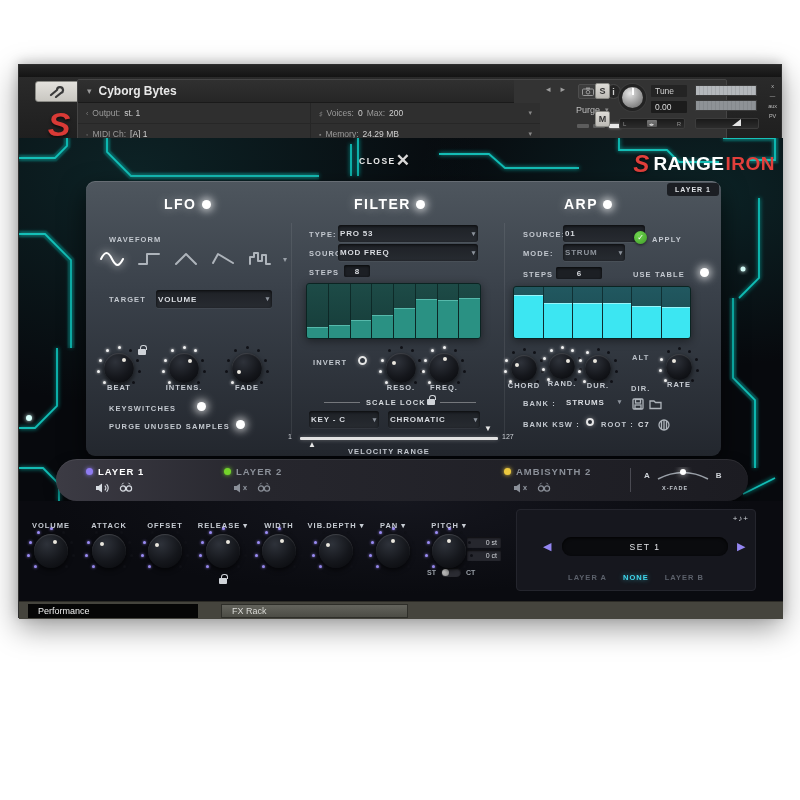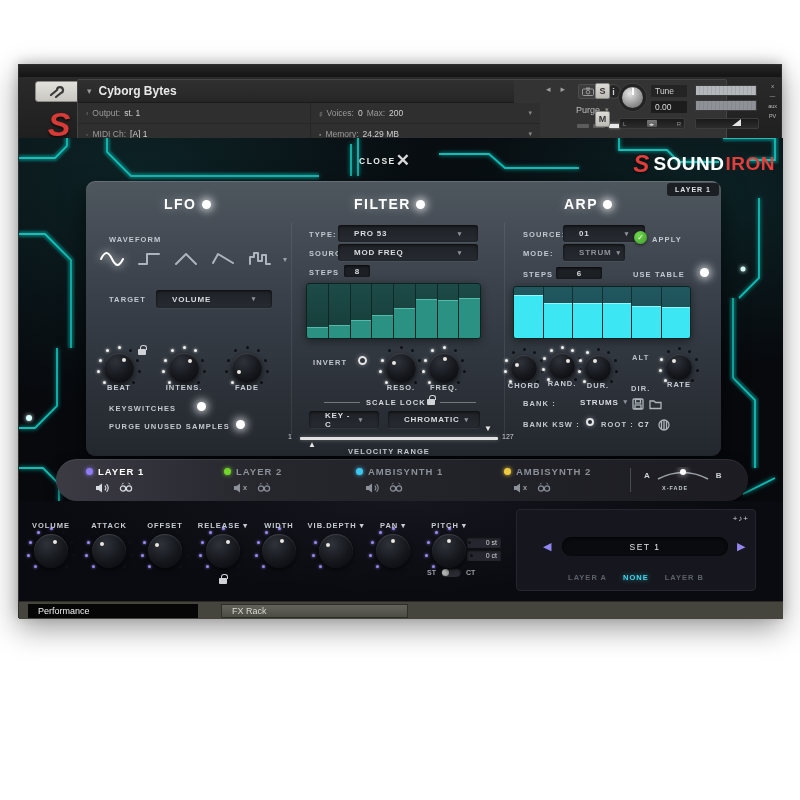--- a/index.html
+++ b/index.html
@@ -50,21 +50,21 @@
   .brand .mark{color:#e23f3b;font-weight:bold;font-style:italic;font-size:24px;text-shadow:0 1px 3px rgba(0,0,0,.7)}
   .brand .b1{color:#fff;font-weight:bold;font-size:19px;letter-spacing:.5px}
   .brand .b2{color:#e23f3b;font-weight:bold;font-size:19px;letter-spacing:.5px;margin-left:-3px}
   .popup{position:absolute;left:67px;top:43px;width:635px;height:275px;z-index:2;border-radius:9px;background:linear-gradient(180deg,#4e565e 0%,#3a414a 40%,#23272e 100%);box-shadow:0 10px 26px rgba(0,0,0,.6),inset 0 1px 0 rgba(255,255,255,.14)}
   .badge{position:absolute;right:2px;top:2px;height:13px;padding:0 8px;background:#1b1e23;border-radius:3px;color:#dfe2e6;font-size:7px;font-weight:bold;letter-spacing:1px;display:flex;align-items:center}
   .pdivider{position:absolute;top:42px;height:212px;width:1px;background:rgba(255,255,255,.08)}
   .ptitle{position:absolute;font-size:14px;font-weight:bold;letter-spacing:1.5px;color:#fff;text-shadow:0 0 10px rgba(255,255,255,.45);display:flex;align-items:center;gap:5px}
   .glowdot{width:9px;height:9px;border-radius:50%;background:#fff;box-shadow:0 0 8px 2px rgba(255,255,255,.8)}
   .ringdot{width:9px;height:9px;border-radius:50%;border:2px solid #e6e6e6;box-shadow:0 0 5px rgba(255,255,255,.4)}
   .plabel{position:absolute;font-size:7.5px;font-weight:bold;letter-spacing:1.1px;color:#c3c8cf;white-space:nowrap}
-  .dd{position:absolute;background:linear-gradient(180deg,#1e2126,#272b31);border-radius:3px;box-shadow:inset 0 1px 3px rgba(0,0,0,.7),0 1px 0 rgba(255,255,255,.05);display:flex;align-items:center;justify-content:space-between;padding:0 16px;color:#d8dbe0;font-size:8px;font-weight:bold;letter-spacing:.8px}
+  .dd{position:absolute;background:linear-gradient(180deg,#1e2126,#272b31);border-radius:3px;box-shadow:inset 0 1px 3px rgba(0,0,0,.7),0 1px 0 rgba(255,255,255,.05);display:flex;align-items:center;justify-content:space-between;padding:0 2px;color:#d8dbe0;font-size:8px;font-weight:bold;letter-spacing:.8px}
   .dd .arr{color:#8d939c;font-size:7px;margin-left:5px}
   .dd.dim{color:#8d939b}
   .vbox{position:absolute;background:#1c1f24;border-radius:2px;box-shadow:inset 0 1px 3px rgba(0,0,0,.8);color:#d8dbe0;font-size:8px;font-weight:bold;display:flex;align-items:center;justify-content:center}
   .wicons{position:absolute;left:12px;top:66px;display:flex;align-items:center;gap:9px}
   .wicon{width:28px;height:24px;display:flex;align-items:center;justify-content:center;cursor:pointer}
   .wicon svg{stroke:#aeb4bb;fill:none;stroke-width:2;stroke-linecap:round;stroke-linejoin:round}
   .wicon.sel svg{stroke:#fff;filter:drop-shadow(0 0 4px rgba(255,255,255,.9))}
   .wave-arr{color:#9aa0a8;font-size:8px;cursor:pointer}
   .knob{position:absolute;z-index:3}
   .kdot{position:absolute;width:3px;height:3px;border-radius:50%}
@@ -247,21 +247,21 @@
       <circle cx="724" cy="131" r="2.5" fill="#d8fffb" filter="url(#glo)"></circle>
       <circle cx="10" cy="280" r="3" fill="#d8fffb" filter="url(#glo)"></circle>
     </svg>
 
     <div class="close-btn">
       <span class="ct">CLOSE</span>
       <span class="cx">✕</span>
     </div>
     <div class="brand">
       <span class="mark">S</span>
-      <span class="b1">SOUND</span>
+      <span class="b1">RANGE</span>
       <span class="b2">IRON</span>
     </div>
 
     <div class="popup">
       <div class="badge">LAYER 1</div>
       <div class="pdivider" style="left:205px"></div>
       <div class="pdivider" style="left:418px"></div>
 
       <div class="ptitle" style="left:78px;top:15px">
         <span>LFO</span>
@@ -589,37 +589,20 @@
                   <polygon points="1,3 3.5,3 7,0.5 7,9.5 3.5,7 1,7" fill="#8b9099"></polygon>
                   <path d="M10.5,3 L13.5,7 M13.5,3 L10.5,7" stroke="#8b9099" stroke-width="1.2" fill="none"></path>
                 </svg></span>
               <span><svg width="14" height="11" viewBox="0 0 14 11">
                   <circle cx="4" cy="6.5" r="2.6" fill="none" stroke="#8b9099" stroke-width="1.2"></circle>
                   <circle cx="10" cy="6.5" r="2.6" fill="none" stroke="#8b9099" stroke-width="1.2"></circle>
                   <path d="M3,2.5 L4.5,0.8 M11,2.5 L9.5,0.8" stroke="#8b9099" stroke-width="1"></path>
                 </svg></span>
             </div>
           </div>
-      <div class="layer-item" style="left:300px">
-            <div class="lrow1">
-              <span class="ldot" style="background:#3ec7ee;box-shadow:0 0 4px #3ec7ee"></span>
-              <span class="lname ">AMBISYNTH 1</span>
-            </div>
-            <div class="lrow2">
-              <span><svg width="15" height="10" viewBox="0 0 15 10">
-                  <polygon points="1,3 3.5,3 7,0.5 7,9.5 3.5,7 1,7" fill="#8b9099"></polygon>
-                  <path d="M9.8,2.6 Q12,5 9.8,7.4 M11.6,1.2 Q14.8,5 11.6,8.8" stroke="#8b9099" stroke-width="1.1" fill="none"></path>
-                </svg></span>
-              <span><svg width="14" height="11" viewBox="0 0 14 11">
-                  <circle cx="4" cy="6.5" r="2.6" fill="none" stroke="#8b9099" stroke-width="1.2"></circle>
-                  <circle cx="10" cy="6.5" r="2.6" fill="none" stroke="#8b9099" stroke-width="1.2"></circle>
-                  <path d="M3,2.5 L4.5,0.8 M11,2.5 L9.5,0.8" stroke="#8b9099" stroke-width="1"></path>
-                </svg></span>
-            </div>
-          </div>
       <div class="layer-item" style="left:448px">
             <div class="lrow1">
               <span class="ldot" style="background:#edc93f;box-shadow:0 0 4px #edc93f"></span>
               <span class="lname ">AMBISYNTH 2</span>
             </div>
             <div class="lrow2">
               <span><svg width="15" height="10" viewBox="0 0 15 10">
                   <polygon points="1,3 3.5,3 7,0.5 7,9.5 3.5,7 1,7" fill="#8b9099"></polygon>
                   <path d="M10.5,3 L13.5,7 M13.5,3 L10.5,7" stroke="#8b9099" stroke-width="1.2" fill="none"></path>
                 </svg></span>

